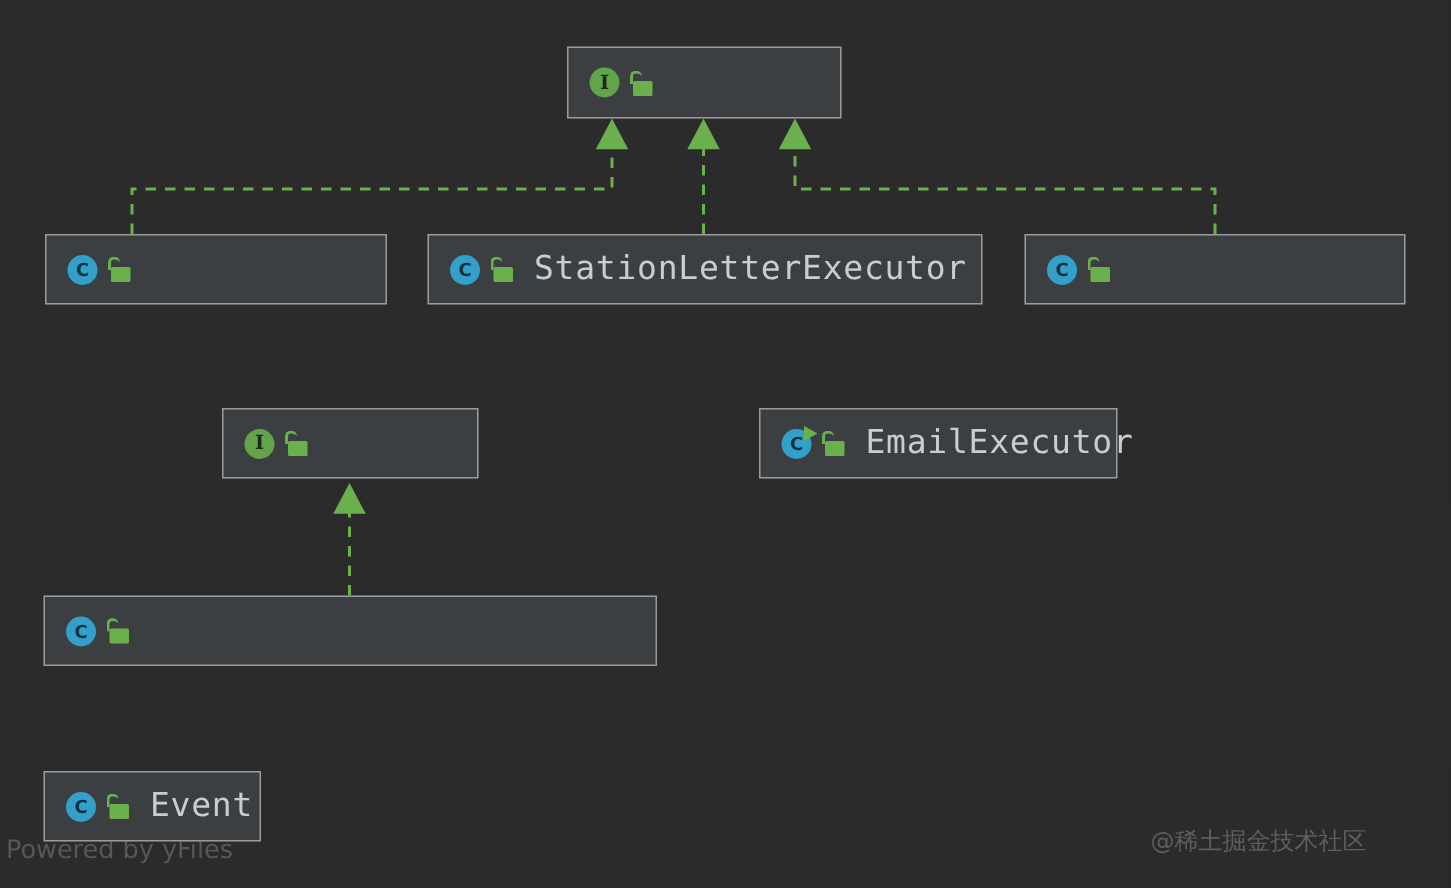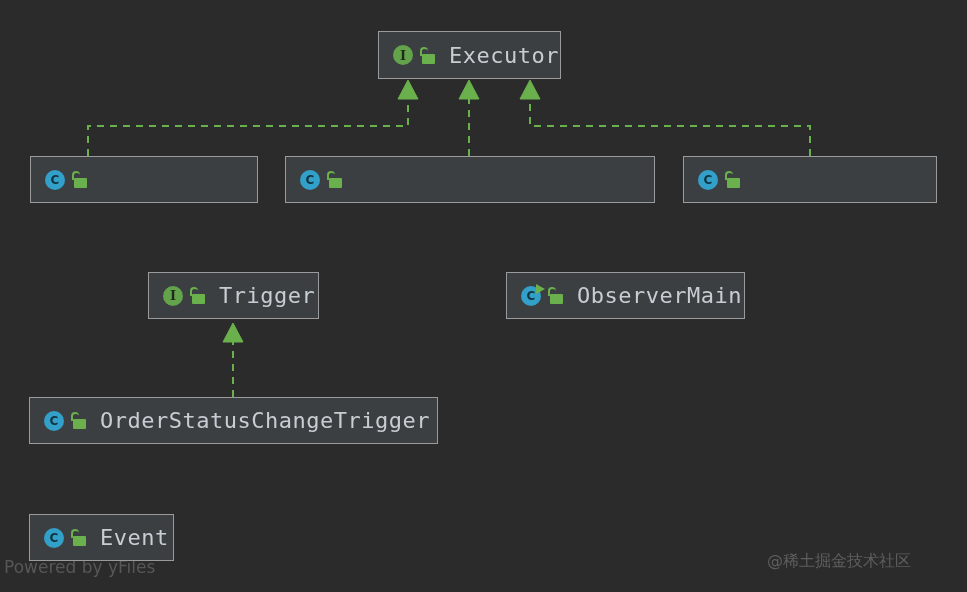--- a/index.html
+++ b/index.html
@@ -167,85 +167,83 @@
   </svg>
 
   <div class="node" style="left:378px; top:31px; width:183px; height:48px;">
     <span class="type-icon interface">
       <span class="glyph-i">I</span>
     </span>
     <span class="lock-icon">
       <span class="lock-shackle"></span>
         <span class="lock-body"></span>
     </span>
-    <span class="node-label">Executor</span>
   </div>
 
   <div class="node" style="left:30px; top:156px; width:228px; height:47px;">
     <span class="type-icon cls">
       <span>C</span>
     </span>
     <span class="lock-icon">
       <span class="lock-shackle"></span>
         <span class="lock-body"></span>
     </span>
   </div>
 
   <div class="node" style="left:285px; top:156px; width:370px; height:47px;">
     <span class="type-icon cls">
       <span>C</span>
     </span>
     <span class="lock-icon">
       <span class="lock-shackle"></span>
         <span class="lock-body"></span>
     </span>
+    <span class="node-label">StationLetterExecutor</span>
   </div>
 
   <div class="node" style="left:683px; top:156px; width:254px; height:47px;">
     <span class="type-icon cls">
       <span>C</span>
     </span>
     <span class="lock-icon">
       <span class="lock-shackle"></span>
         <span class="lock-body"></span>
     </span>
   </div>
 
   <div class="node" style="left:148px; top:272px; width:171px; height:47px;">
     <span class="type-icon interface">
       <span class="glyph-i">I</span>
     </span>
     <span class="lock-icon">
       <span class="lock-shackle"></span>
         <span class="lock-body"></span>
     </span>
-    <span class="node-label">Trigger</span>
   </div>
 
   <div class="node" style="left:506px; top:272px; width:239px; height:47px;">
     <span class="type-icon cls">
       <span>C</span>
       <span class="run-badge"></span>
     </span>
     <span class="lock-icon">
       <span class="lock-shackle"></span>
         <span class="lock-body"></span>
     </span>
-    <span class="node-label">ObserverMain</span>
+    <span class="node-label">EmailExecutor</span>
   </div>
 
   <div class="node" style="left:29px; top:397px; width:409px; height:47px;">
     <span class="type-icon cls">
       <span>C</span>
     </span>
     <span class="lock-icon">
       <span class="lock-shackle"></span>
         <span class="lock-body"></span>
     </span>
-    <span class="node-label">OrderStatusChangeTrigger</span>
   </div>
 
   <div class="node" style="left:29px; top:514px; width:145px; height:47px;">
     <span class="type-icon cls">
       <span>C</span>
     </span>
     <span class="lock-icon">
       <span class="lock-shackle"></span>
         <span class="lock-body"></span>
     </span>

